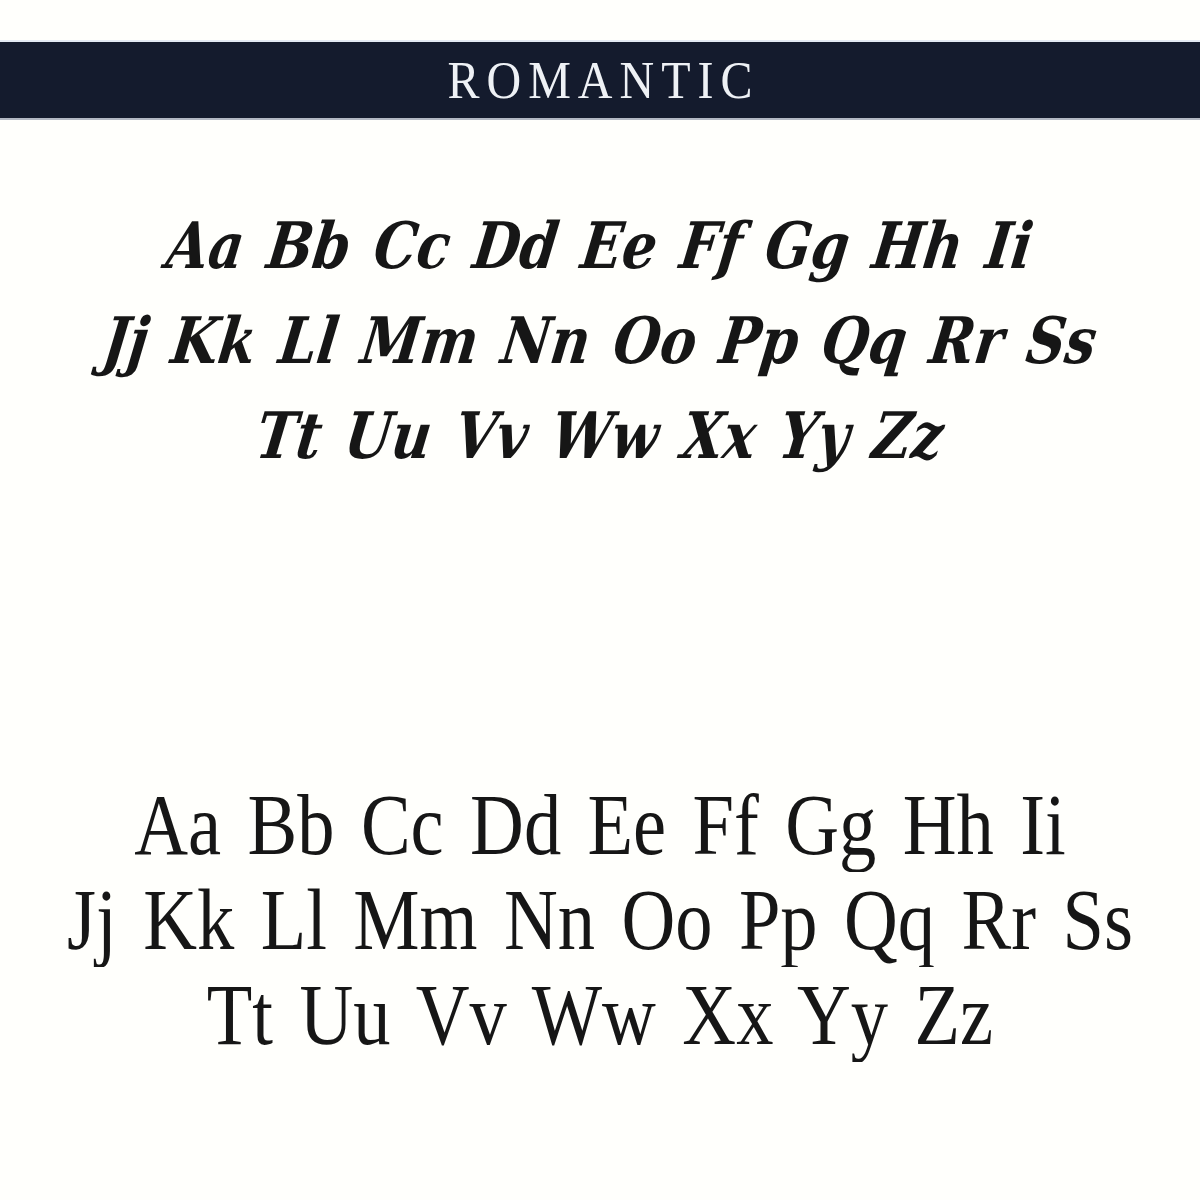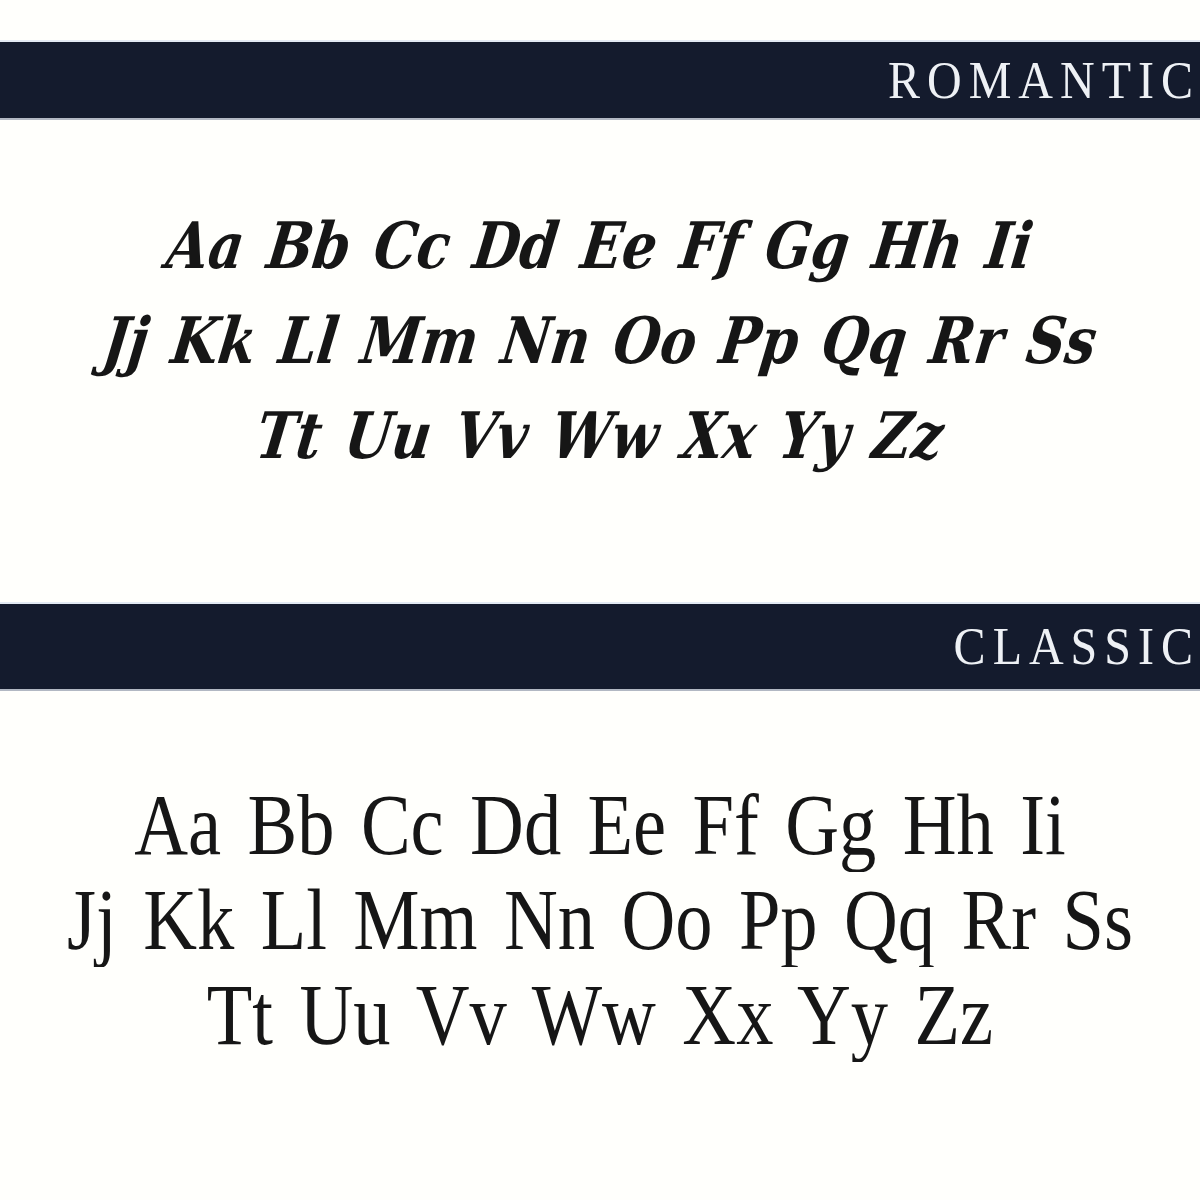--- a/index.html
+++ b/index.html
@@ -18,21 +18,21 @@
     position: absolute;
     inset: 0;
   }
   .section-bar {
     position: absolute;
     left: 0;
     right: 0;
     background: var(--bar, #141b2d);
     display: flex;
     align-items: center;
-    justify-content: flex-end;
+    justify-content: center;
     box-shadow: 0 -2px 0 #e3eaf3, 0 2px 0 #b2b8c3;
   }
   .bar-romantic { top: 42px; height: 76px; }
   .bar-classic  { top: 604px; height: 85px; }
   .section-title {
     color: var(--header-text, #eef1f5);
     font-family: "Liberation Serif", serif;
     font-size: 48px;
     font-weight: 400;
     letter-spacing: 7px;
@@ -84,23 +84,20 @@
   <div class="section-bar bar-romantic">
     <div class="section-title">ROMANTIC</div>
   </div>
 
   <div class="alphabet-block block-romantic">
     <div class="alphabet-row">Aa Bb Cc Dd Ee Ff Gg Hh Ii</div>
     <div class="alphabet-row">Jj Kk Ll Mm Nn Oo Pp Qq Rr Ss</div>
     <div class="alphabet-row">Tt Uu Vv Ww Xx Yy Zz</div>
   </div>
 
-  <div class="section-bar bar-classic">
-    <div class="section-title">CLASSIC</div>
-  </div>
 
   <div class="alphabet-block block-classic">
     <div class="alphabet-row">Aa Bb Cc Dd Ee Ff Gg Hh Ii</div>
     <div class="alphabet-row">Jj Kk Ll Mm Nn Oo Pp Qq Rr Ss</div>
     <div class="alphabet-row">Tt Uu Vv Ww Xx Yy Zz</div>
   </div>
 
 </div>
 
 </body></html>

